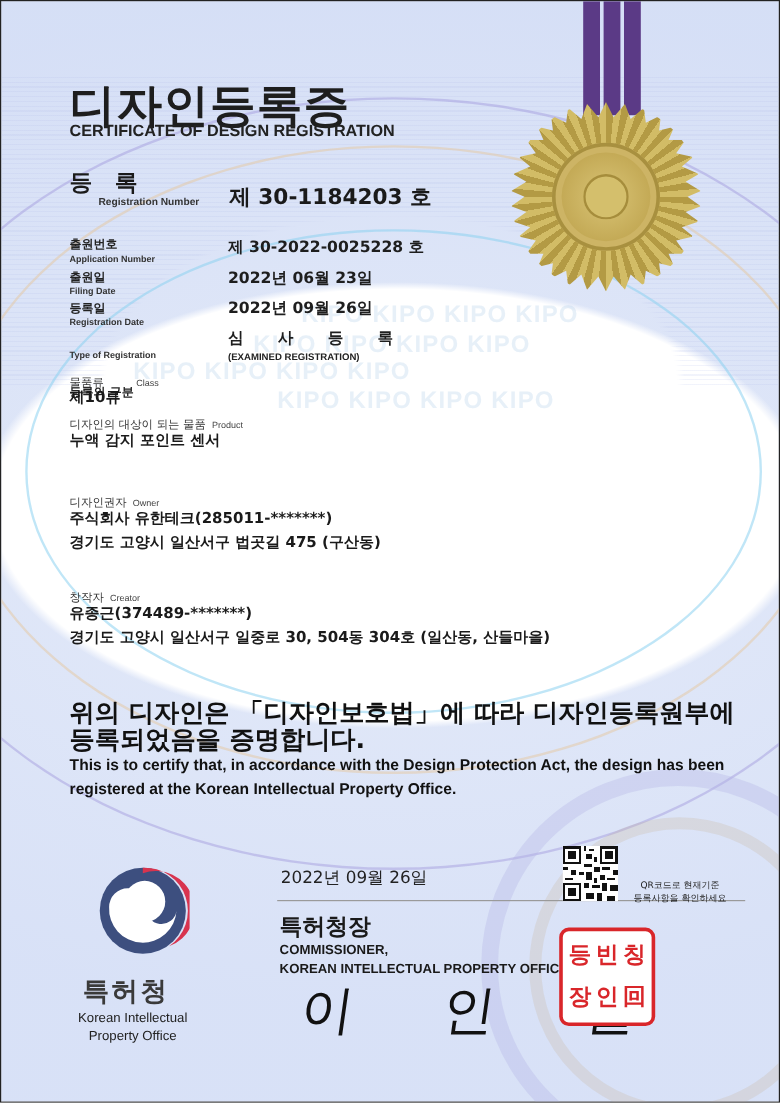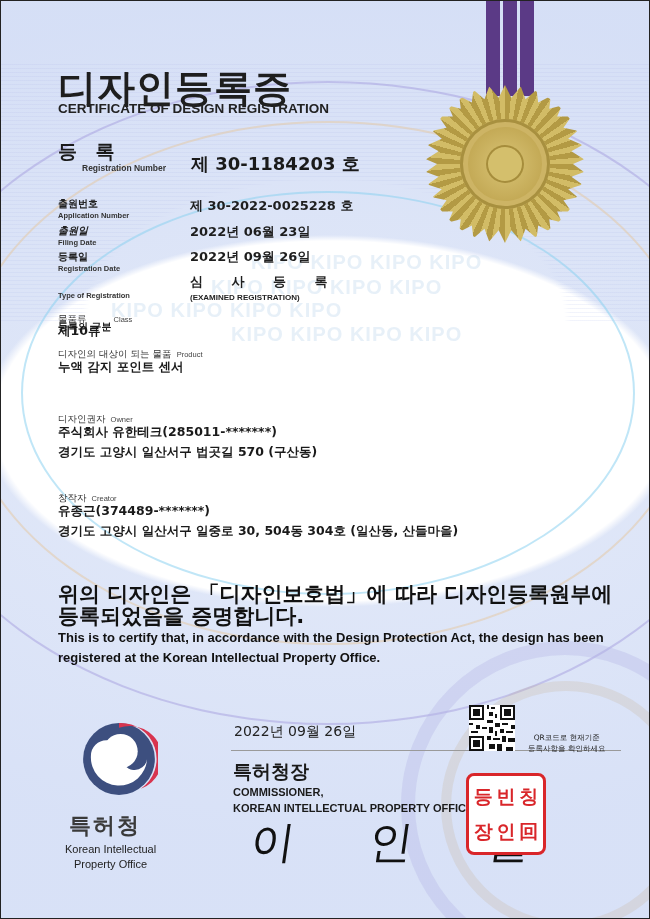--- a/index.html
+++ b/index.html
@@ -118,21 +118,21 @@
   <div class="abs title-en">CERTIFICATE OF DESIGN REGISTRATION</div>
 
   <div class="abs reg-label">등 록</div>
   <div class="abs reg-label-en">Registration Number</div>
   <div class="abs reg-value">제 30-1184203 호</div>
 
   <div class="abs lbl-ko" style="left:57px;top:196px;">출원번호</div>
   <div class="abs lbl-en" style="left:57px;top:210px;">Application Number</div>
   <div class="abs val" style="left:189px;top:196px;">제 30-2022-0025228 호</div>
 
-  <div class="abs lbl-ko" style="left:57px;top:223px;font-style:italic;">출원일</div>
+  <div class="abs lbl-ko" style="left:57px;top:223px;">출원일</div>
   <div class="abs lbl-en" style="left:57px;top:237px;">Filing Date</div>
   <div class="abs val" style="left:189px;top:222px;">2022년 06월 23일</div>
 
   <div class="abs lbl-ko" style="left:57px;top:249px;">등록일</div>
   <div class="abs lbl-en" style="left:57px;top:263px;">Registration Date</div>
   <div class="abs val" style="left:189px;top:247px;">2022년 09월 26일</div>
 
   <div class="abs lbl-ko" style="left:57px;top:275px;margin-top:44px;">등록의 구분</div>
   <div class="abs lbl-en" style="left:57px;top:290px;">Type of Registration</div>
   <div class="abs val" style="left:189px;top:272px;letter-spacing:12px;">심 사 등 록</div>
@@ -148,21 +148,21 @@
     <span class="sec-label">디자인의 대상이 되는 물품</span>
     <span class="sec-label-en">Product</span>
   </div>
   <div class="abs sec-value" style="left:57px;top:358px;">누액 감지 포인트 센서</div>
 
   <div class="abs" style="left:57px;top:406px;">
     <span class="sec-label">디자인권자</span>
     <span class="sec-label-en">Owner</span>
   </div>
   <div class="abs sec-value" style="left:57px;top:423px;">주식회사 유한테크(285011-*******)</div>
-  <div class="abs sec-value" style="left:57px;top:443px;">경기도 고양시 일산서구 법곳길 570 (구산동)</div>
+  <div class="abs sec-value" style="left:57px;top:443px;">경기도 고양시 일산서구 법곳길 475 (구산동)</div>
 
   <div class="abs" style="left:57px;top:485px;">
     <span class="sec-label">창작자</span>
     <span class="sec-label-en">Creator</span>
   </div>
   <div class="abs sec-value" style="left:57px;top:502px;">유종근(374489-*******)</div>
   <div class="abs sec-value" style="left:57px;top:522px;">경기도 고양시 일산서구 일중로 30, 504동 304호 (일산동, 산들마을)</div>
 
   <div class="abs cert-ko">위의 디자인은 「디자인보호법」에 따라 디자인등록원부에 등록되었음을 증명합니다.</div>
   <div class="abs cert-en">This is to certify that, in accordance with the Design Protection Act, the design has been registered at the Korean Intellectual Property Office.</div>

